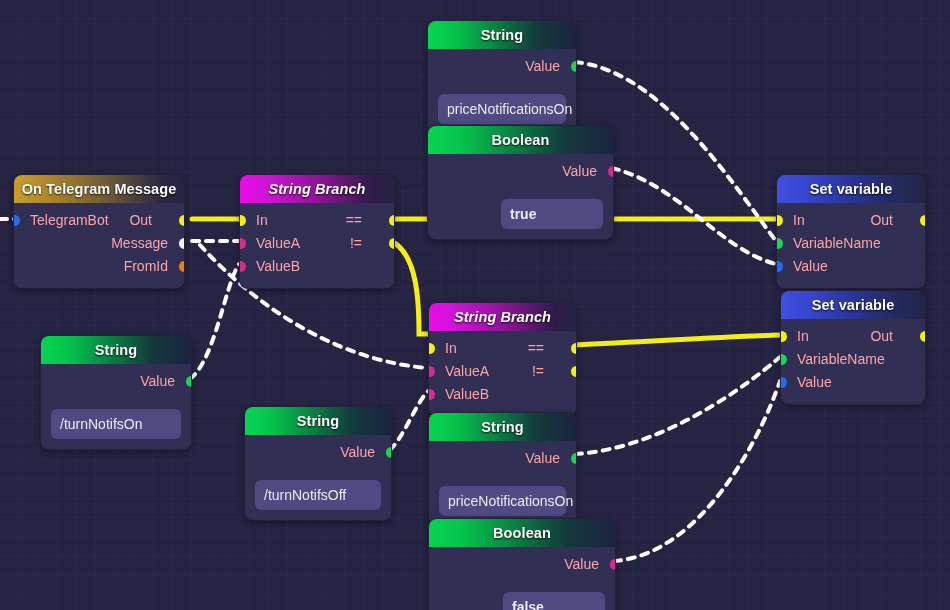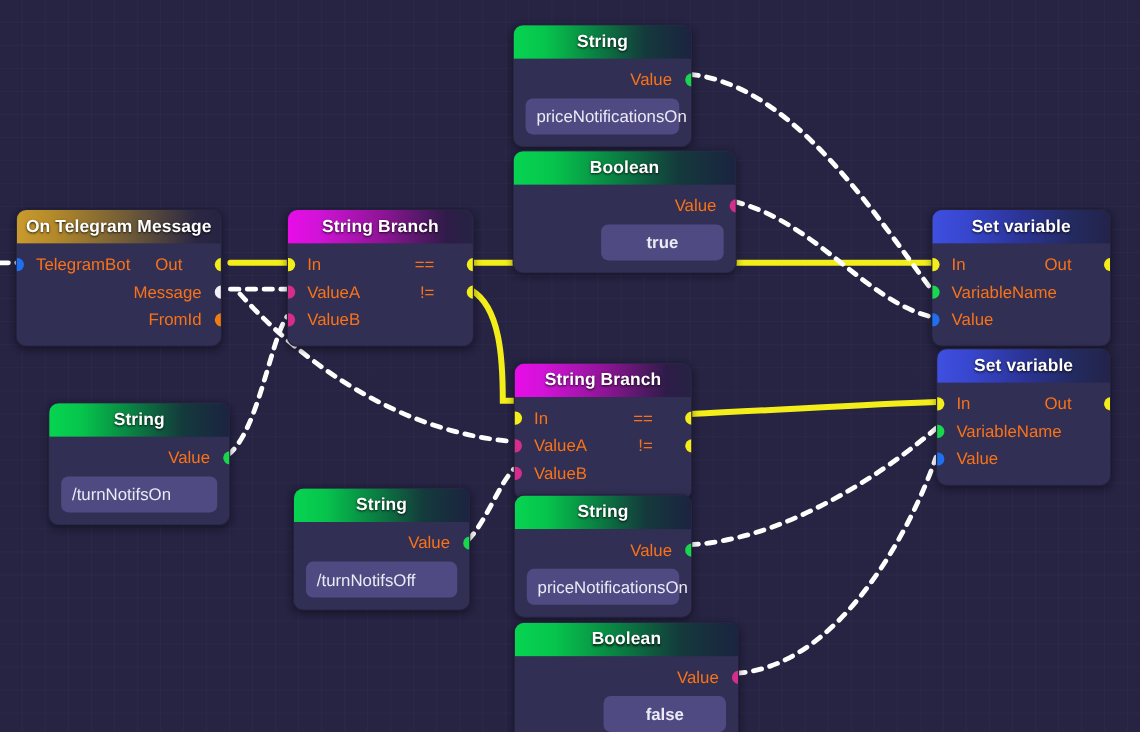--- a/index.html
+++ b/index.html
@@ -45,36 +45,36 @@
     height: 28px;
     line-height: 28px;
     text-align: center;
     font-size: 14.5px;
     font-weight: bold;
     color: #ffffff;
     text-shadow: 0 1px 2px rgba(0,0,0,0.85);
     letter-spacing: 0.1px;
   }
   .hdr-gold   { background: linear-gradient(to right, #c99b2e 0%, #b4892a 18%, #6e5a38 55%, #2b2743 88%, #262343 100%); }
-  .hdr-magenta{ background: linear-gradient(to right, #e80ce8 0%, #d213d8 16%, #8c1494 52%, #2e1c48 86%, #262343 100%); }
+  .hdr-magenta{ background: linear-gradient(to right, #e80ce8 0%, #d213d8 16%, #8c1494 52%, #2e1c48 86%, #262343 100%); font-style: italic; }
   .hdr-green  { background: linear-gradient(to right, #07d451 0%, #06c44c 18%, #0a7c42 48%, #143a3c 74%, #1b2340 100%); }
   .hdr-blue   { background: linear-gradient(to right, #3f4fe0 0%, #3847cf 18%, #2b3496 50%, #232a5e 80%, #23234a 100%); }
 
   .node-body {
     padding: 6px 0 10px 0;
     background: #322f55;
   }
   .row {
     position: relative;
     height: 23px;
     line-height: 23px;
     display: flex;
     align-items: flex-start;
     font-size: 14px;
-    color: #f97316;
+    color: #fca5a5;
   }
   .row.out  { justify-content: flex-end; padding-right: 16px; }
   .row.in   { justify-content: flex-start; padding-left: 16px; }
   .row.both { justify-content: space-between; padding-left: 16px; padding-right: 32px; }
   .row .lbl { white-space: nowrap; }
 
   .port {
     position: absolute;
     width: 11px;
     height: 11px;
@@ -85,29 +85,29 @@
   .port.left  { left: -5.5px; }
   .port.right { right: -5.5px; }
   .p-yellow { background: #f3ee1a; }
   .p-green  { background: #19d64e; }
   .p-blue   { background: #1f6fef; }
   .p-pink   { background: #d42d8c; }
   .p-orange { background: #f07d13; }
   .p-white  { background: #f2f2f5; }
 
   .valuebox {
-    margin: 4px 10px 0 10px;
+    margin: 16px 10px 0 10px;
     background: #4f4b82;
     border-radius: 6px;
     padding: 7px 9px;
     font-size: 14px;
     color: #eceaf6;
     min-height: 16px;
   }
-  .valuebox.centered { text-align: center; font-weight: bold; }
+  .valuebox.centered { text-align: left; font-weight: bold; }
   .valuebox.narrow   { margin-left: auto; margin-right: 10px; width: 84px; }
 </style>
 </head>
 <body>
 
 <div id="canvas">
   <svg id="wires">
       <path d="M -14 219 L 22 219" fill="none" stroke="#ffffff" stroke-linecap="round" stroke-width="4" stroke-dasharray="7 7"></path>
       <path d="M 192 219 L 239 219" fill="none" stroke="#f3ee1a" stroke-linecap="round" stroke-width="5"></path>
       <path d="M 393 219 L 776 219" fill="none" stroke="#f3ee1a" stroke-linecap="round" stroke-width="5"></path>

